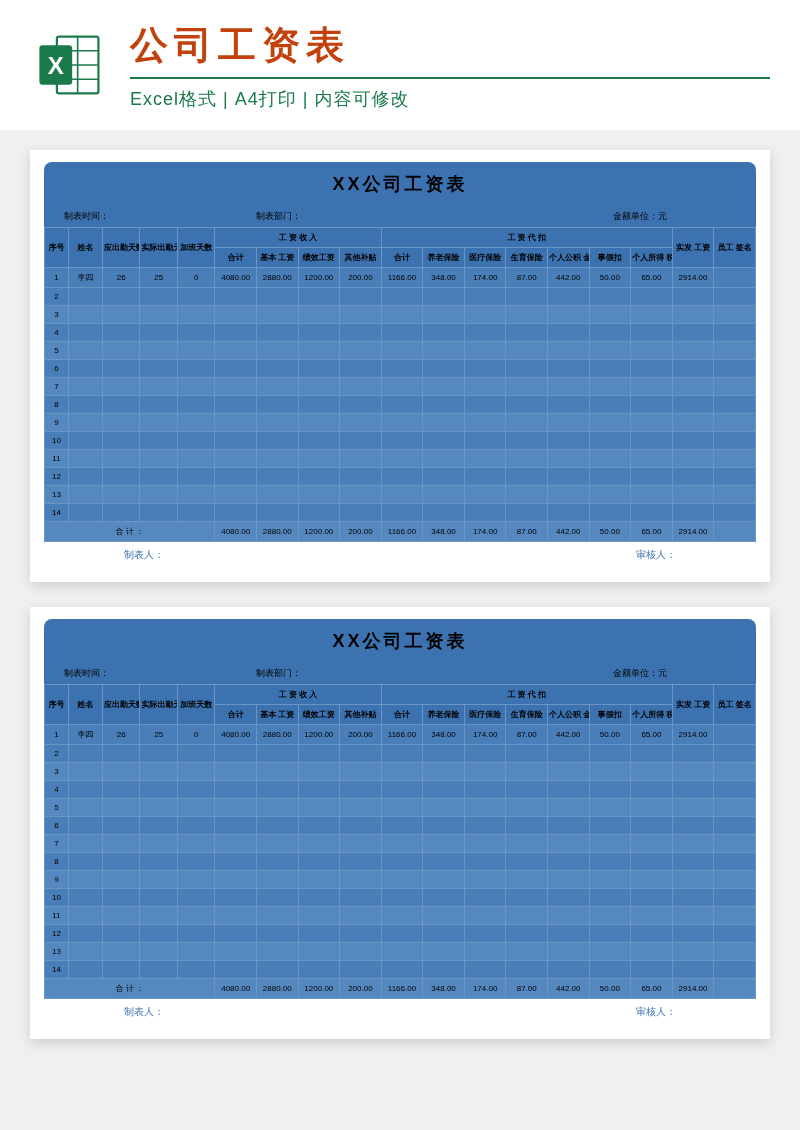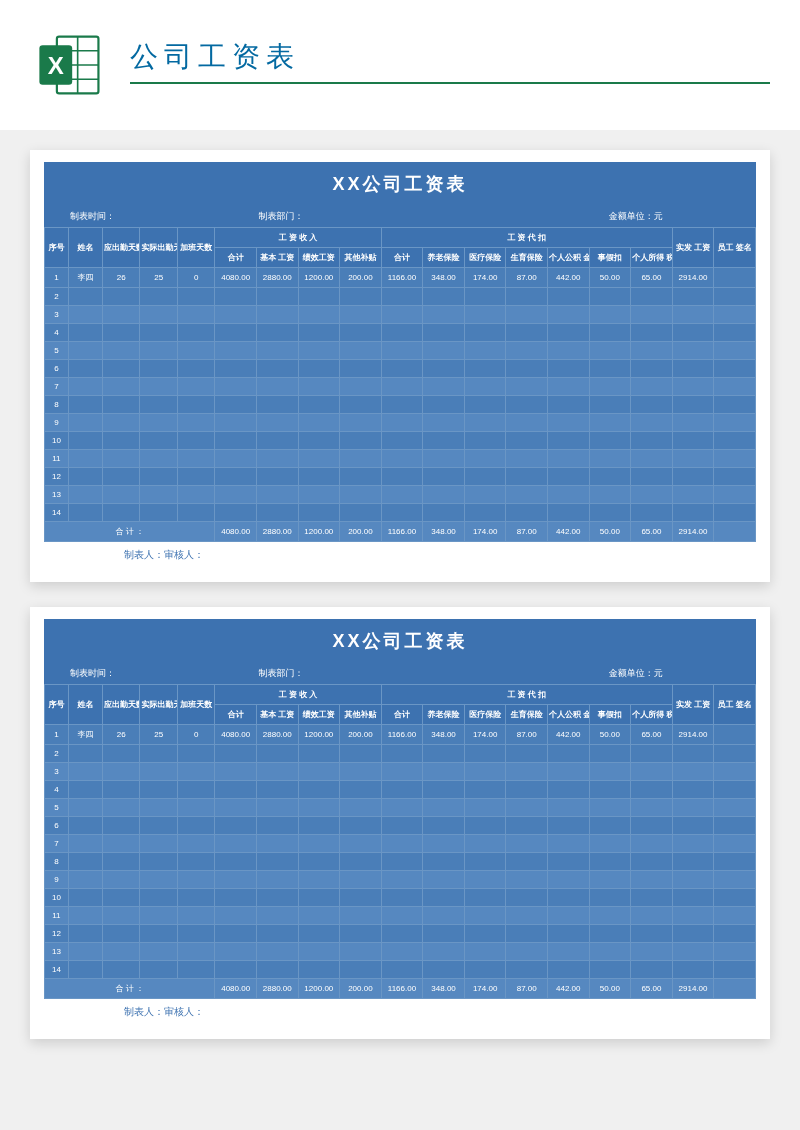--- a/index.html
+++ b/index.html
@@ -17,23 +17,23 @@
     align-items: center;
     padding: 0 30px;
     gap: 20px;
   }
   .excel-icon {
     width: 80px; height: 80px;
     display: flex; align-items: center; justify-content: center;
   }
   .header-text { flex: 1; }
   .header-title {
-    font-size: 28px;
-    font-weight: 400;
-    color: #0369a1;
+    font-size: 38px;
+    font-weight: 700;
+    color: #c2410c;
     letter-spacing: 6px;
   }
   .header-sub {
     font-size: 18px;
     color: #1a7a4a;
     margin-top: 6px;
     letter-spacing: 1px;
   }
   .divider { height: 2px; background: #1a7a4a; margin: 6px 0 8px; }
   .page-area {
@@ -42,33 +42,34 @@
     flex-direction: column;
     gap: 25px;
   }
   .sheet-card {
     background: #fff;
     box-shadow: 0 4px 12px rgba(0,0,0,0.15);
     padding: 12px 14px 20px;
   }
   .sheet-inner {
     background: #3d72b0;
-    color: #ffffff;
+    color: #000000;
+    border-radius: 8px;
   }
   .sheet-title {
     text-align: center;
     font-size: 18px;
     font-weight: 700;
     padding: 10px 0;
     letter-spacing: 3px;
   }
   .meta-row {
     display: flex;
     font-size: 9px;
-    padding: 4px 26px;
+    padding: 4px 20px;
     background: #3d72b0;
   }
   .meta-left { flex: 1; }
   .meta-center { flex: 1.5; }
   .meta-right { flex: 1; text-align: center; }
   table {
     width: 100%;
     border-collapse: collapse;
     font-size: 8px;
     table-layout: fixed;
@@ -83,20 +84,21 @@
   th { background: #3d72b0; font-weight: 700; }
   tbody tr:nth-child(even) td { background: #4a7eb8; }
   tbody tr:nth-child(odd) td { background: #5688c0; }
   tbody tr.data-row td { background: #4a7eb8; }
   .col-idx { width: 3.5%; }
   .col-name { width: 5%; }
   .col-att { width: 5.5%; }
   .col-num { width: 6.1%; }
   .footer-row {
     display: flex;
+    justify-content: space-between;
     padding: 6px 80px 0;
     font-size: 10px;
     color: #3d72b0;
   }
 </style>
 </head>
 <body>
 
 <div class="header-bar">
   <div class="excel-icon">
@@ -106,20 +108,21 @@
       <line x1="20" y1="32" x2="58" y2="32" stroke="#1a7a4a" stroke-width="1.5"></line>
       <line x1="20" y1="45" x2="58" y2="45" stroke="#1a7a4a" stroke-width="1.5"></line>
       <line x1="39" y1="6" x2="39" y2="58" stroke="#1a7a4a" stroke-width="1.5"></line>
       <rect x="4" y="14" width="30" height="36" rx="3" fill="#1a7a4a"></rect>
       <text x="19" y="40" font-size="22" font-weight="700" fill="#fff" text-anchor="middle" font-family="Arial">X</text>
     </svg>
   </div>
   <div class="header-text">
     <div class="header-title">公司工资表</div>
     <div class="divider"></div>
+    <div class="header-sub">Excel格式 | A4打印 | 内容可修改</div>
   </div>
 </div>
 
 <div class="page-area">
   <div class="sheet-card">
   <div class="sheet-inner">
     <div class="sheet-title">XX公司工资表</div>
     <div class="meta-row">
       <div class="meta-left">制表时间：</div>
       <div class="meta-center">制表部门：</div>

